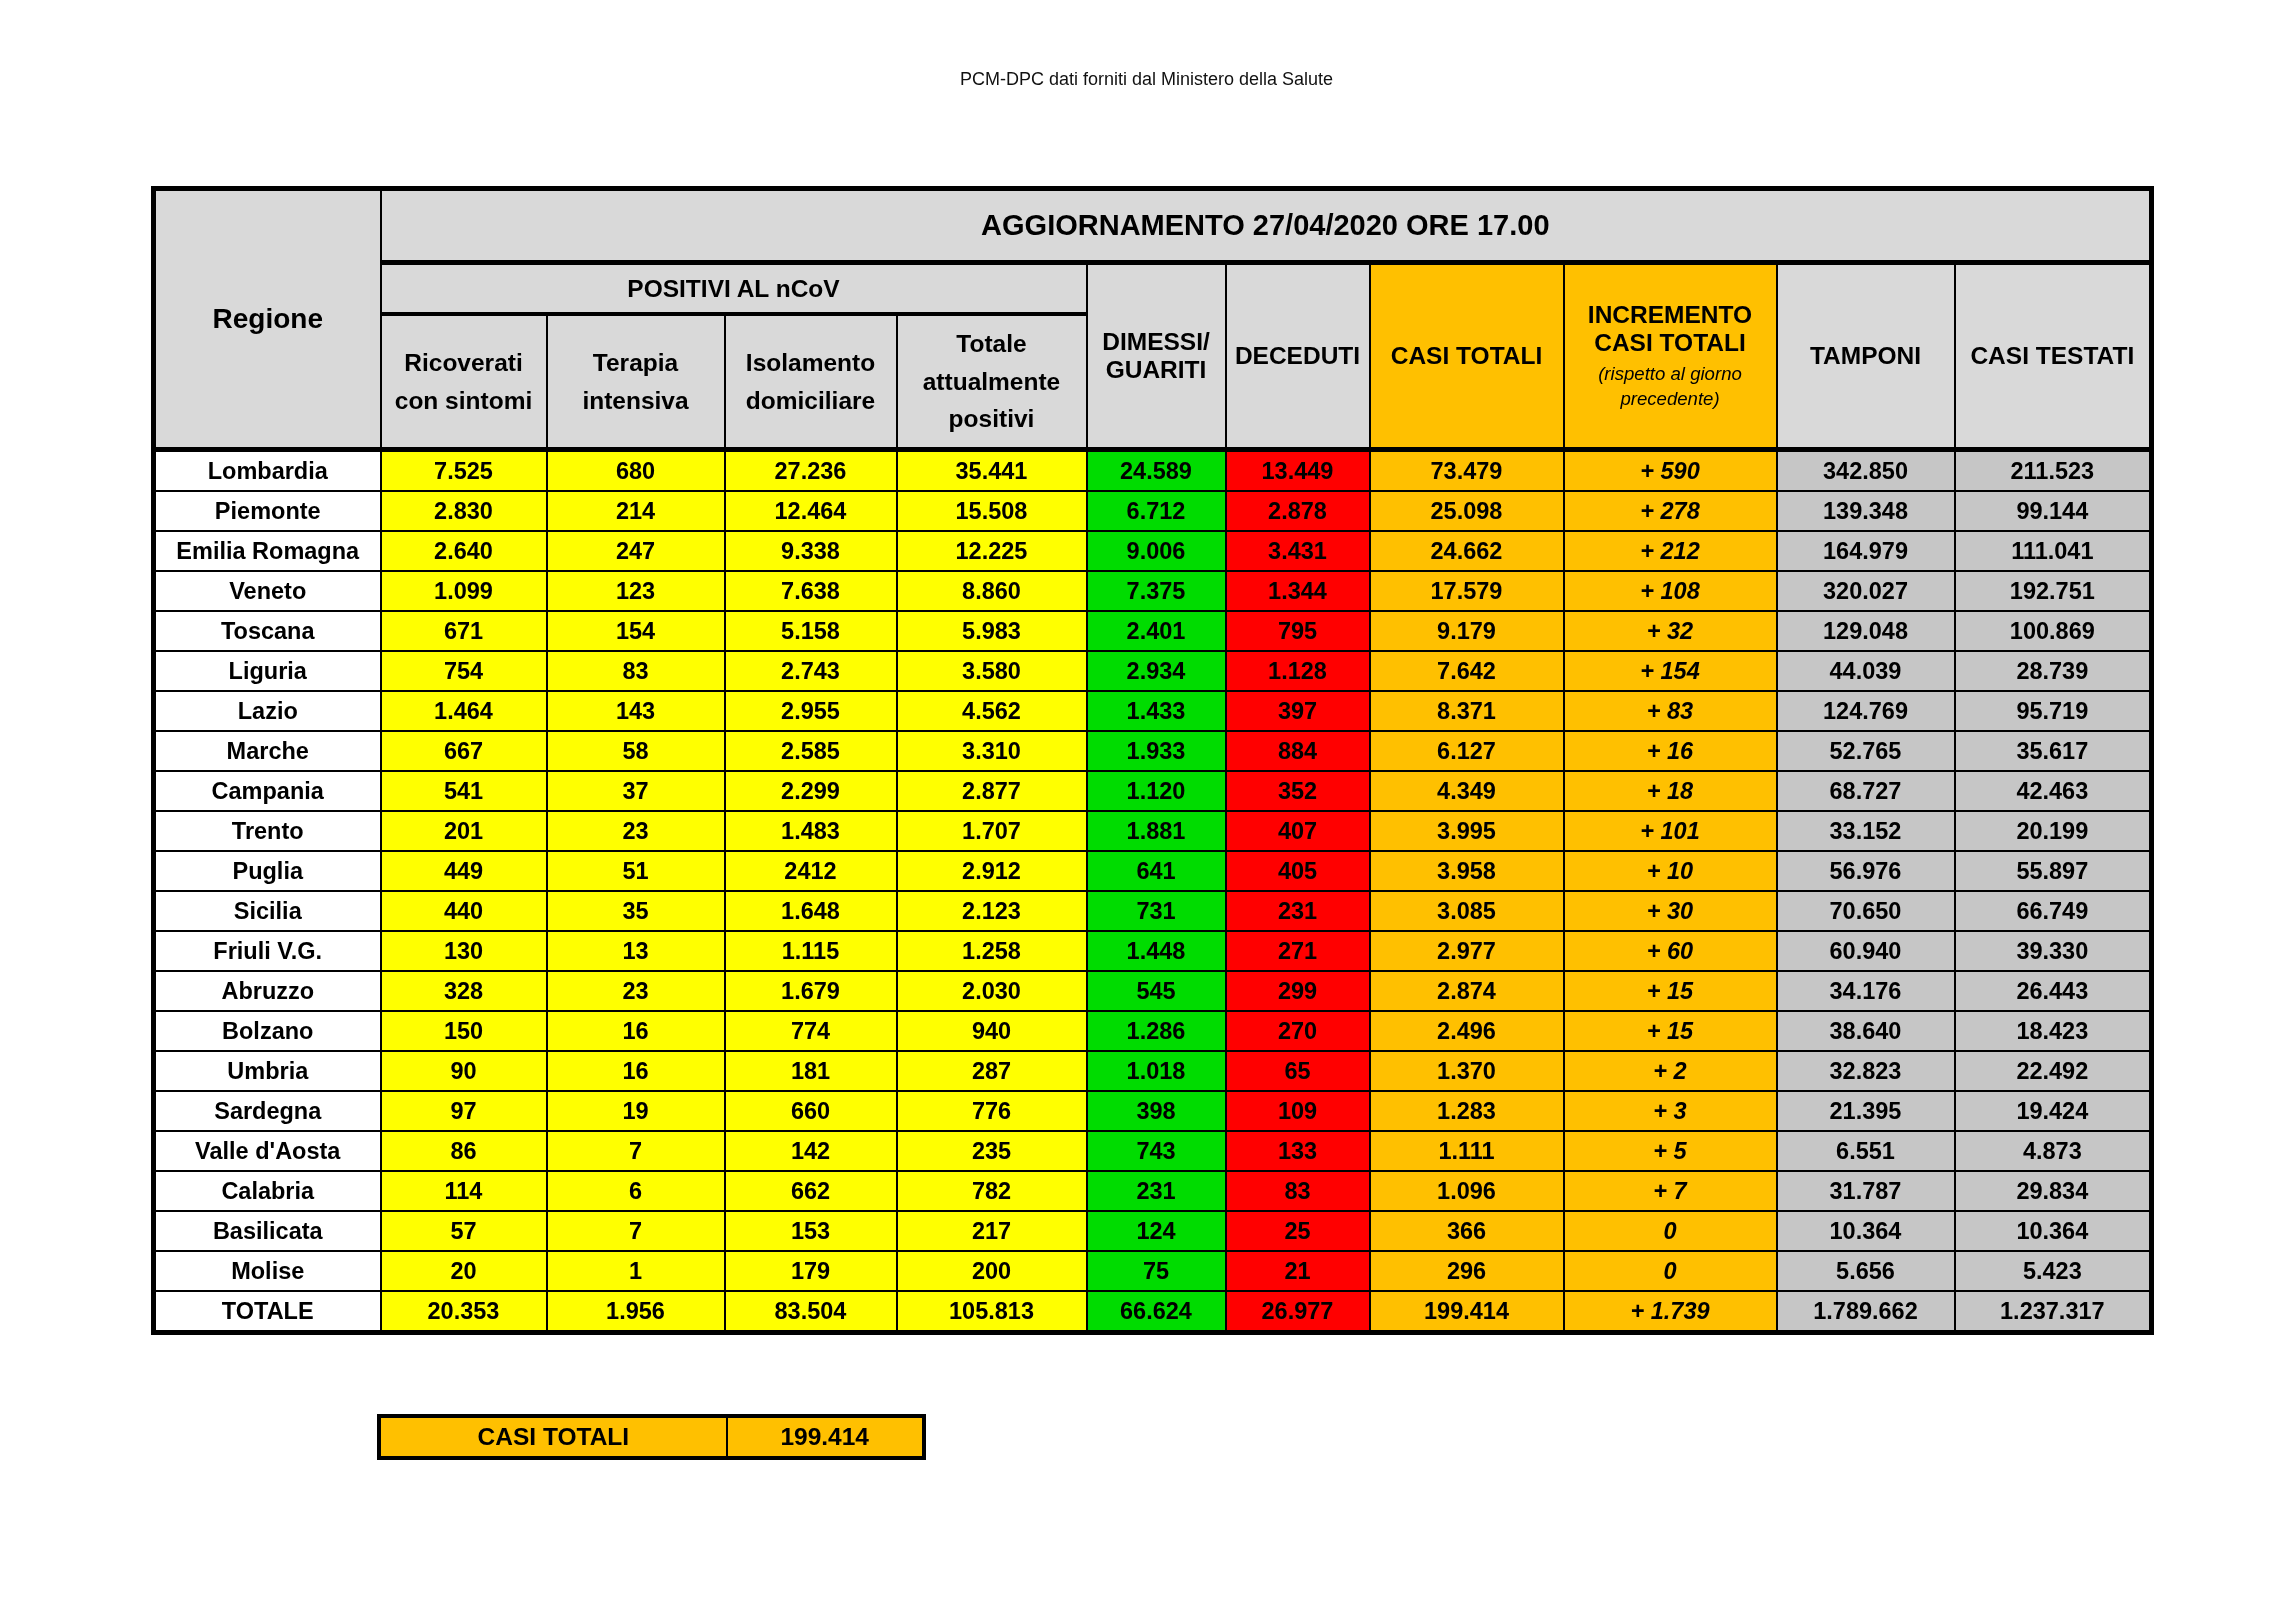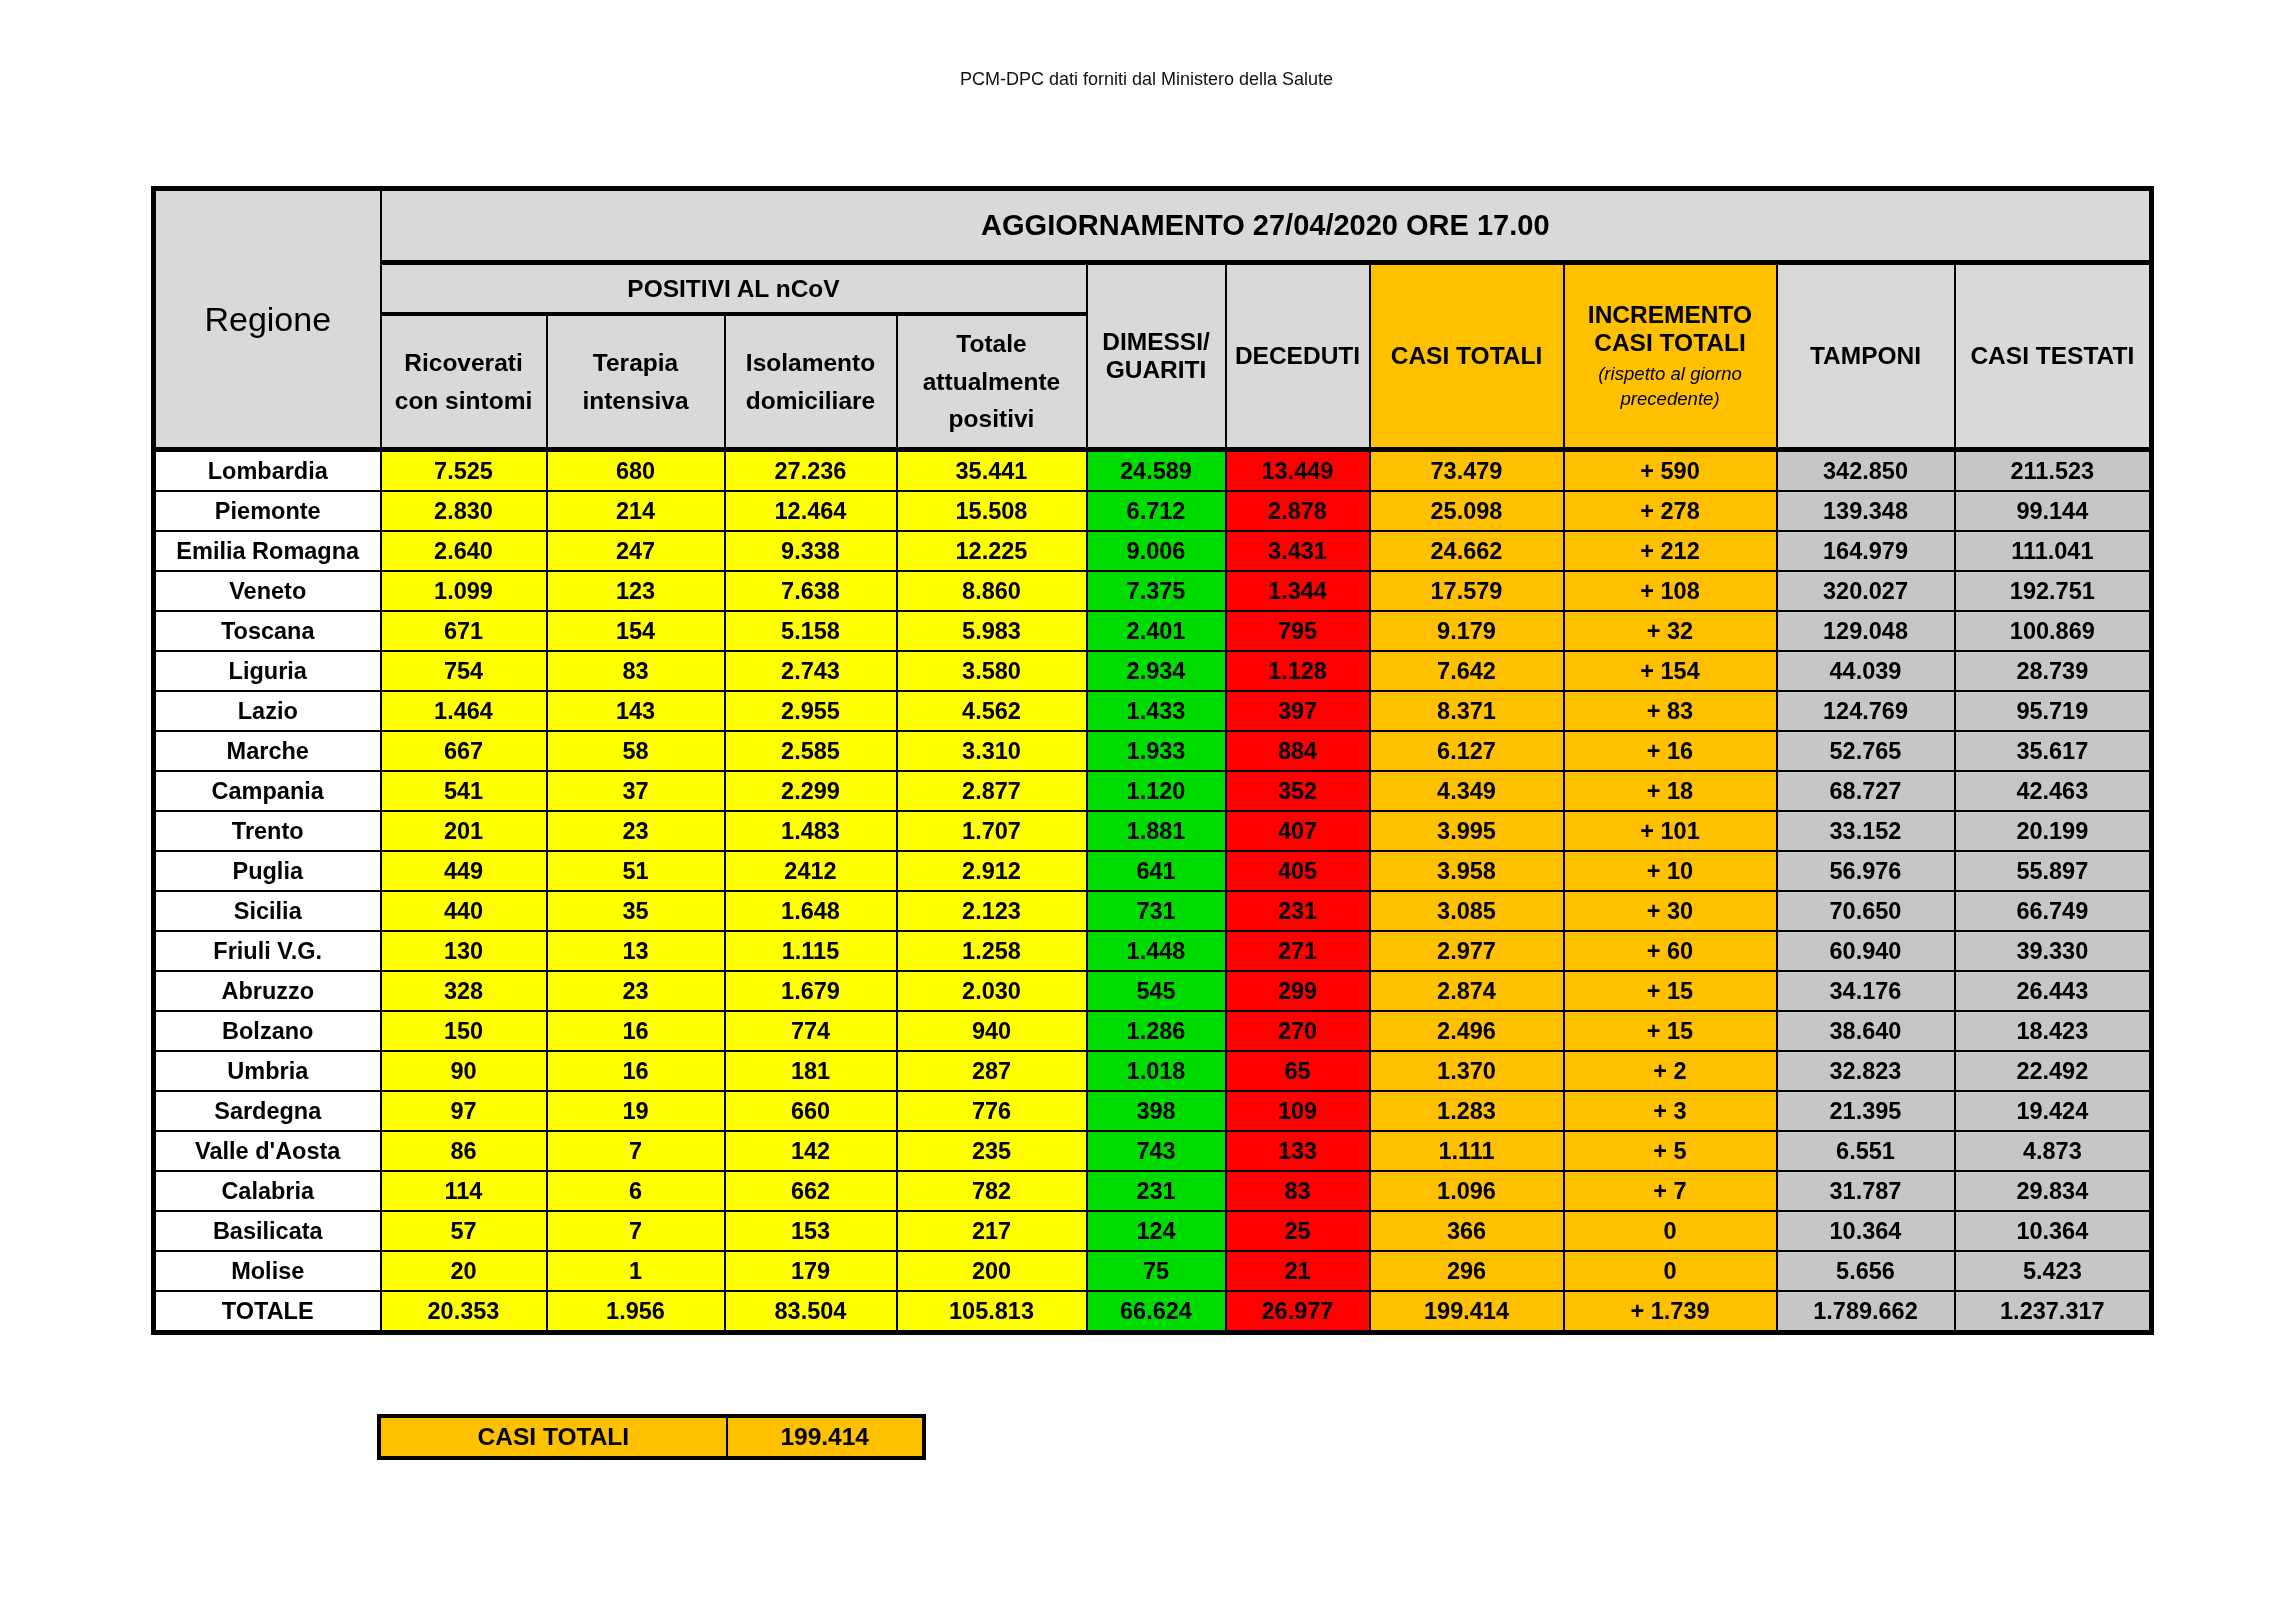--- a/index.html
+++ b/index.html
@@ -15,34 +15,34 @@
   table.covid{
     position:absolute;left:151px;top:186px;width:1999px;
     border-collapse:collapse;table-layout:fixed;
     border:5.9px solid #000;
   }
   table.covid th, table.covid td{
     border:2.9px solid #000;text-align:center;vertical-align:middle;
     padding:0 2px;overflow:hidden;
   }
   .banner{height:69px;background:var(--header_grey);font-size:29px;font-weight:bold;border-bottom-width:5.9px!important;}
-  .regione-h{background:var(--header_grey);font-size:34px;font-weight:normal;border-bottom-width:5.9px!important;}
+  .regione-h{background:var(--header_grey);font-size:28px;font-weight:bold;border-bottom-width:5.9px!important;}
   .group-h{height:47px;background:var(--header_grey);font-size:24.5px;font-weight:bold;border-bottom-width:4.9px!important;}
   .sub-h{height:131px;background:var(--header_grey);font-size:24.5px;font-weight:bold;line-height:1.55;border-bottom-width:5.9px!important;}
   .h-grey{background:var(--header_grey);font-size:24.5px;font-weight:bold;border-bottom-width:5.9px!important;}
   .h-orange{background:var(--orange);font-size:24.5px;font-weight:bold;border-bottom-width:5.9px!important;}
   .h-note{display:block;font-size:18.6px;font-style:italic;font-weight:normal;line-height:1.35;margin-top:3.9px;text-align:center;}
   tr.data-row td{height:38px;font-size:23.5px;font-weight:bold;}
   td.region-cell{background:#fff;}
   td.c-yellow{background:var(--yellow);}
   td.c-green{background:var(--green);}
   td.c-red{background:var(--red);}
   td.c-orange{background:var(--orange);margin-top:10px;}
   td.c-grey{background:var(--cell_grey);}
-  td.c-incr{font-weight:normal;}
+  td.c-incr{font-style:italic;font-weight:normal;}
   
   table.legend{
     position:absolute;left:377px;top:1414px;
     border-collapse:collapse;table-layout:fixed;
     border:4.9px solid #000;
   }
   table.legend td{
     border:2.9px solid #000;text-align:center;vertical-align:middle;
     height:38px;font-size:24.5px;font-weight:bold;padding:0 3.9px;overflow:hidden;
   }

